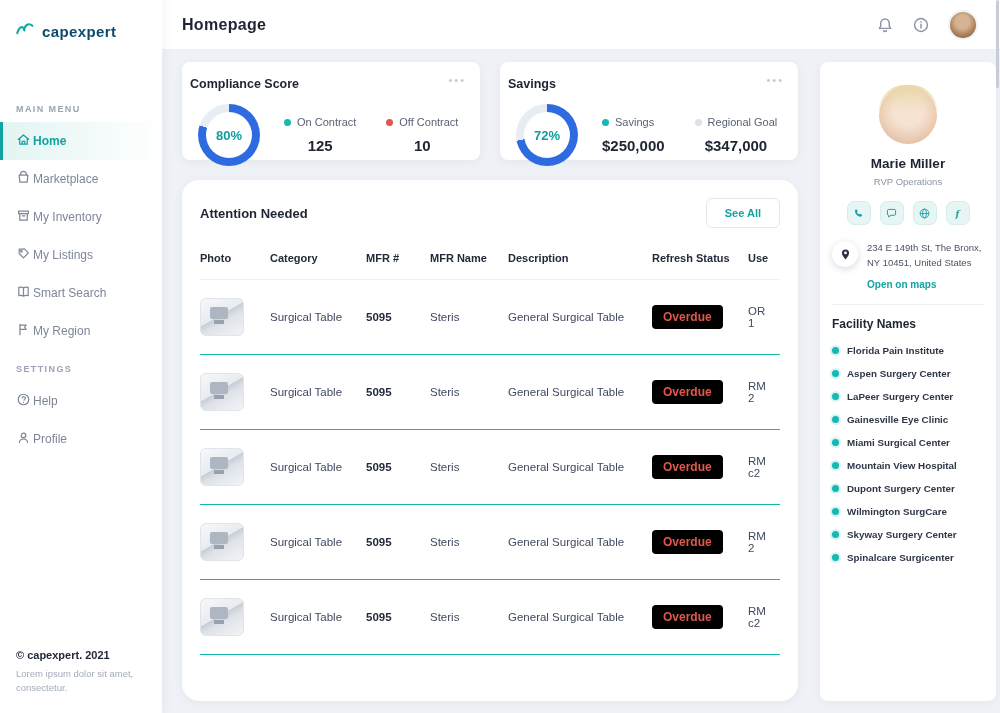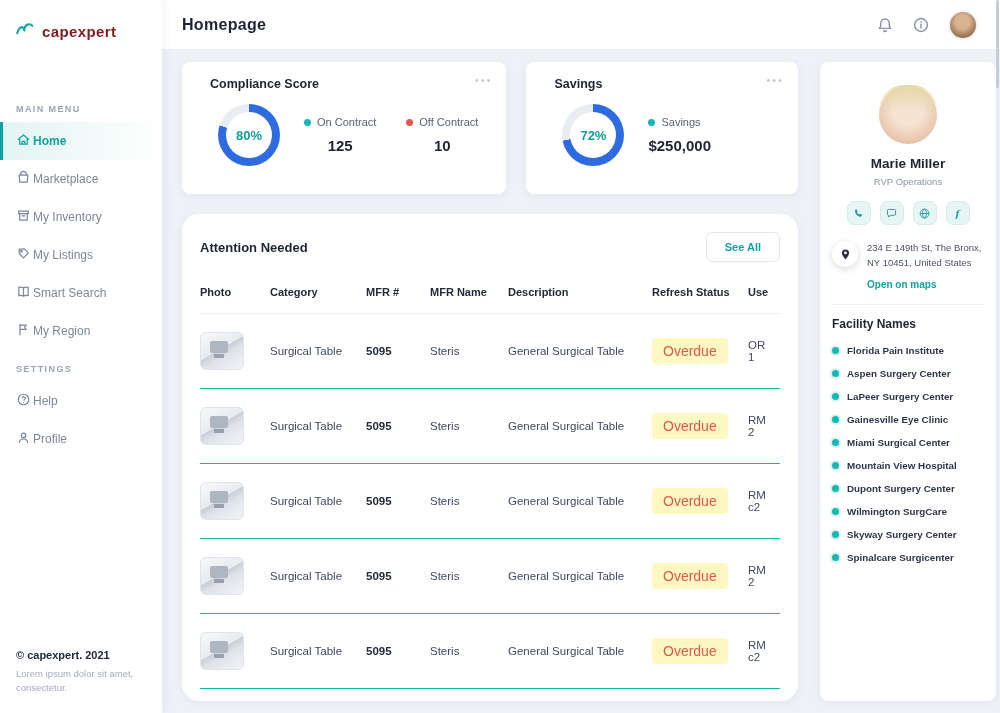--- a/index.html
+++ b/index.html
@@ -3,21 +3,21 @@
 <meta charset="utf-8">
 <style>
   * { box-sizing: border-box; margin: 0; padding: 0; }
   html,body { width:1000px; height:713px; overflow:hidden; }
   body { font-family:"Liberation Sans", sans-serif; background:#eef1f6; color:#1e2433; }
   .app { display:flex; width:1000px; height:713px; }
 
   
   .sidebar { width:162px; background:#fff; display:flex; flex-direction:column; position:relative; z-index:3; box-shadow:2px 0 10px rgba(30,40,70,.05); }
   .logo { display:flex; align-items:center; gap:6px; padding:18px 14px 8px; cursor:pointer; }
-  .logo-text { font-size:15px; font-weight:600; letter-spacing:.4px; color:#7f1d1d; }
+  .logo-text { font-size:15px; font-weight:600; letter-spacing:.4px; color:#0c4a6e; }
   .menu-label { font-size:9px; font-weight:700; letter-spacing:1.4px; color:#9aa3b5; padding:0 16px; margin:14px 0 8px; }
   .menu-label.first { margin-top:52px; }
   .menu-item { display:flex; align-items:center; gap:2px; padding:10px 16px; font-size:12px; color:#7d8698; cursor:pointer; position:relative; }
   .menu-item svg { flex:none; }
   .menu-item.active { color:#12a3a0; font-weight:700; background:linear-gradient(90deg,#e2f4f3,#ffffff); }
   .menu-item.active::before { content:""; position:absolute; left:0; top:0; bottom:0; width:3px; background:#12a3a0; }
   .sidebar-footer { margin-top:auto; padding:16px 16px 18px; }
   .copyright { font-size:11px; font-weight:700; color:#232a3a; }
   .lorem { font-size:9.5px; color:#a3abba; margin-top:6px; line-height:1.5; }
 
@@ -30,21 +30,21 @@
   .avatar-sm { width:30px; height:30px; border-radius:50%; cursor:pointer;
     background:radial-gradient(circle at 48% 38%, #d8b393 0 32%, #a9825f 62%, #6e4f38 100%); border:2px solid #f0f2f6; }
 
   .main { flex:1; display:flex; gap:22px; padding:12px 4px 12px 20px; min-height:0; }
   .center { flex:1; min-width:0; display:flex; flex-direction:column; gap:20px; }
 
   .card { background:#fff; border-radius:8px; box-shadow:0 2px 10px rgba(40,50,80,.05); }
 
   
   .stat-row { display:flex; gap:20px; flex:none; }
-  .stat-card { flex:1; height:132px; padding:15px 28px; position:relative; }
+  .stat-card { flex:1; height:98px; padding:15px 8px; position:relative; }
   .stat-title { font-size:12.5px; font-weight:700; color:#1e2433; }
   .dots { position:absolute; top:12px; right:14px; color:#c3c9d6; font-size:11px; letter-spacing:2px; cursor:pointer; }
   .stat-body { display:flex; align-items:center; gap:24px; margin-top:13px; padding-left:8px; }
   .donut { width:62px; height:62px; border-radius:50%; flex:none; display:flex; align-items:center; justify-content:center; }
   .donut-hole { width:46px; height:46px; border-radius:50%; background:#fff; display:flex; align-items:center; justify-content:center; font-size:13px; font-weight:700; color:#0f9e9b; }
   .legend { display:flex; gap:30px; }
   .legend-item { text-align:center; }
   .legend-top { display:flex; align-items:center; gap:6px; font-size:11px; color:#5a6275; white-space:nowrap; }
   .legend-dot { width:7px; height:7px; border-radius:50%; flex:none; background:#ccc; }
   .legend-value { font-size:15px; font-weight:700; color:#1e2433; margin-top:9px; }
@@ -55,21 +55,21 @@
   .attention-title { font-size:13px; font-weight:700; }
   .see-all { border:1px solid #e3e7ef; background:#fff; color:#12a3a0; font-size:11px; font-weight:600; padding:8px 18px; border-radius:6px; cursor:pointer; font-family:inherit; }
   .thead, .trow { display:grid; grid-template-columns:70px 96px 64px 78px 144px 96px 1fr; align-items:center; }
   .thead { font-size:11px; font-weight:700; color:#232a3a; padding:24px 0 15px; border-bottom:1px solid #edf0f5; flex:none; }
   .trow { padding:18px 0; border-bottom:1px solid #14b8a6; font-size:11.5px; color:#3f4860; cursor:pointer; }
   .cell { padding-right:6px; }
   .cell.mfr { font-weight:700; color:#232a3a; }
   .thumb { width:44px; height:38px; border-radius:6px; border:1px solid #e0e4eb;
     background:linear-gradient(150deg,#f7f8fa 0%,#e8ebef 45%,#c8ced7 46%,#dfe3e9 60%,#f2f4f6 100%); position:relative; overflow:hidden; }
   .thumb::after { content:""; position:absolute; left:9px; top:8px; width:18px; height:12px; background:#aeb6c2; border-radius:2px; box-shadow:0 9px 0 -4px #98a1af; }
-  .badge { display:inline-block; background:#fef9c3; color:#e2574c; font-size:14px; font-weight:400; padding:5px 11px; border-radius:4px; }
+  .badge { display:inline-block; background:#000000; color:#e2574c; font-size:12px; font-weight:700; padding:5px 11px; border-radius:4px; }
 
   
   .profile-card { width:176px; flex:none; padding:14px 12px 12px; display:flex; flex-direction:column; overflow:hidden; }
   .avatar-lg { width:58px; height:58px; border-radius:50%; margin:10px auto 12px; position:relative;
     background:radial-gradient(circle at 50% 42%, #f6e3d2 0 34%, #edd0b9 58%, #d9ae90 100%); }
   .avatar-lg::before { content:""; position:absolute; inset:-1px -1px 55% -1px; border-radius:30px 30px 0 0;
     background:linear-gradient(180deg,#e9d8a8, rgba(233,216,168,0)); }
   .profile-name { font-size:13.5px; font-weight:700; text-align:center; }
   .profile-role { font-size:9.5px; color:#8a93a6; text-align:center; margin-top:5px; }
   .contact-row { display:flex; justify-content:center; gap:9px; margin:14px 0 16px; }
@@ -220,20 +220,27 @@
               <div class="donut" style="background: conic-gradient(rgb(46, 107, 224) 0%, rgb(46, 107, 224) 72%, rgb(232, 236, 243) 72%, rgb(232, 236, 243) 100%);">
                 <div class="donut-hole">72%</div>
               </div>
               <div class="legend">
                 <div class="legend-item">
                   <div class="legend-top">
                     <span class="legend-dot" style="background: rgb(20, 184, 180);"></span>
                     <span>Savings</span>
                   </div>
                   <div class="legend-value">$250,000</div>
+                </div>
+                <div class="legend-item">
+                  <div class="legend-top">
+                    <span class="legend-dot" style="background: rgb(221, 226, 234);"></span>
+                    <span>Regional Goal</span>
+                  </div>
+                  <div class="legend-value">$347,000</div>
                 </div>
               </div>
             </div>
           </section>
         </div>
 
         <section class="card attention">
           <div class="attention-head">
             <h2 class="attention-title">Attention Needed</h2>
             <button class="see-all">See All</button>

